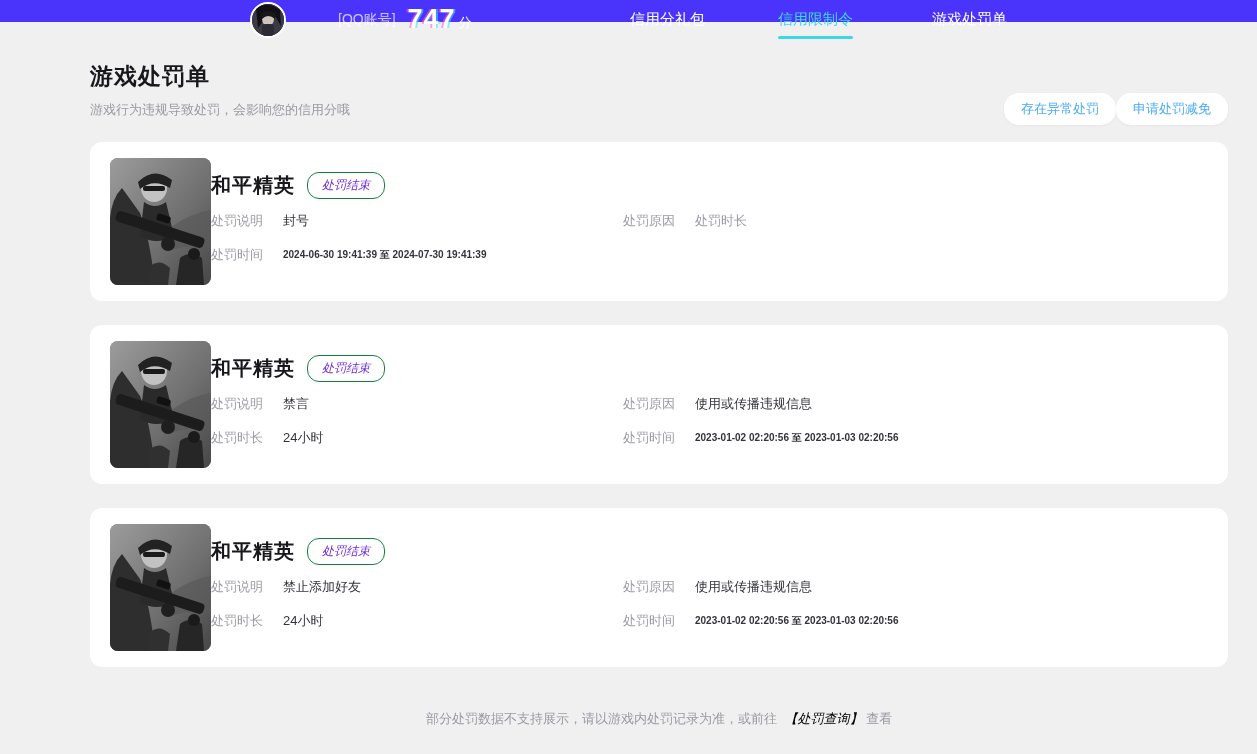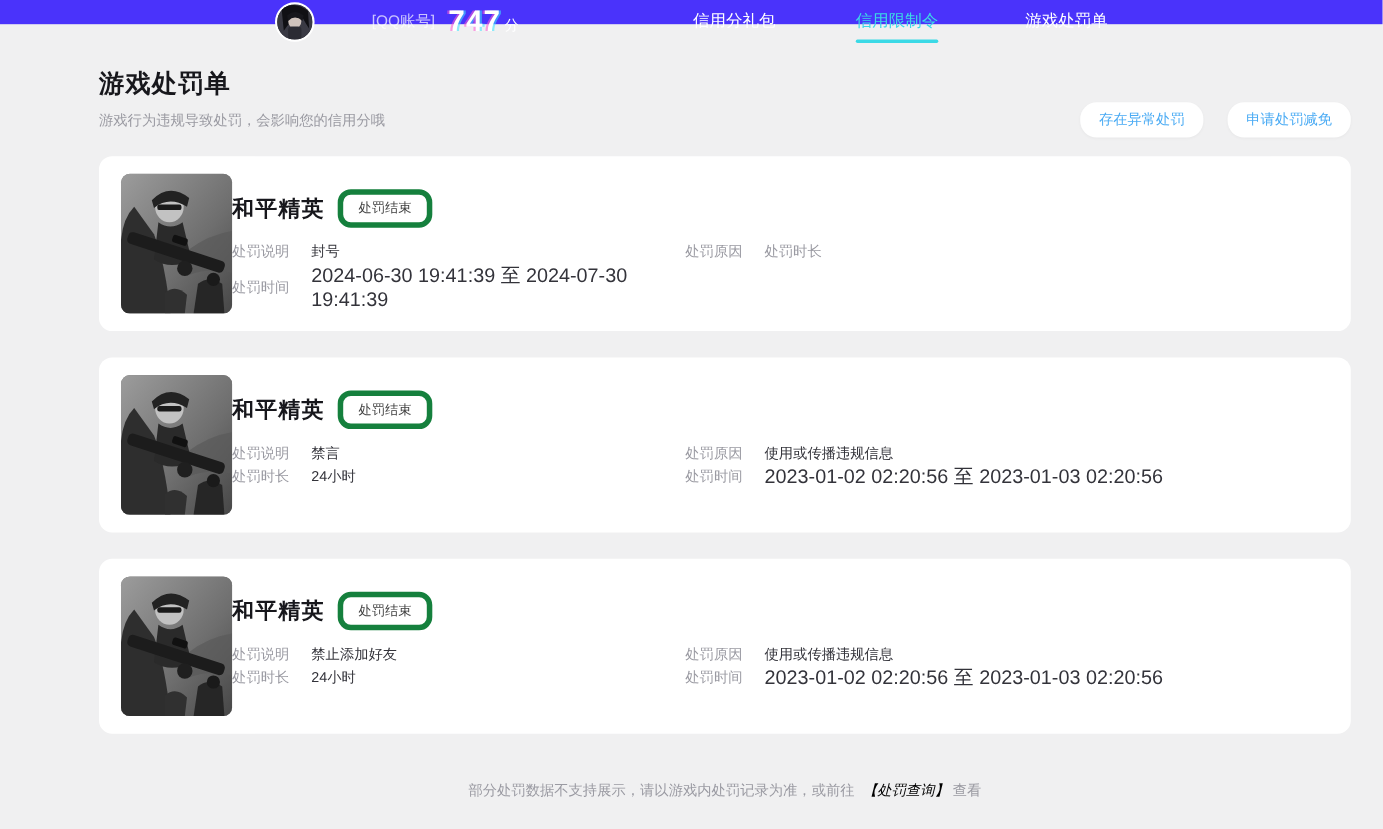--- a/index.html
+++ b/index.html
@@ -46,21 +46,21 @@
   .nav-item.active::after {
     content:""; position:absolute; left:0; right:0; bottom:0;
     height:3px; background:#3bd9e6; border-radius:2px;
   }
 
   
   .content { margin-left:90px; width:1138px; }
   .page-header { position:relative; padding-top:39px; }
   .page-title { font-size:23px; font-weight:bold; color:#17171c; letter-spacing:1px; }
   .page-subtitle { font-size:13px; color:#9a9aa2; margin-top:9px; }
-  .header-buttons { position:absolute; right:0; bottom:-6px; display:flex; gap:22px; }
+  .header-buttons { position:absolute; right:0; bottom:-6px; display:flex; }
   .pill-btn {
     background:#ffffff; color:#4aabf4; font-size:13px;
     border:none; border-radius:15px; padding:7px 17px; cursor:pointer;
     box-shadow:0 1px 3px rgba(0,0,0,.04);
     font-family:inherit; white-space:nowrap;
   }
 
   
   .card {
     background:#ffffff; border-radius:12px;
@@ -70,34 +70,36 @@
   .card + .card { margin-top:24px; }
   .game-thumb {
     width:101px; height:127px; border-radius:8px; overflow:hidden; flex:none;
     background:#7d7d7d;
   }
   .card-body { flex:1; padding-top:14px; }
   .card-title-row { display:flex; align-items:center; }
   .game-name { font-size:20px; font-weight:bold; color:#17171c; letter-spacing:1px; }
   .status-badge {
     margin-left:12px;
-    border:5px solid #15803d; color:#404040;
+    border:1px solid #15803d; color:#6d28d9;
     font-size:12px; border-radius:12px; padding:4px 14px;
     white-space:nowrap;
+    font-style:italic;
   }
   .fields {
     margin-top:13px;
     display:grid;
     grid-template-columns:72px 340px 72px auto;
+    row-gap:16px;
     font-size:13px;
     align-items:center;
   }
   .f-label { color:#9a9aa2; }
   .f-value { color:#33333a; }
-  .f-time { font-size:18px; }
+  .f-time { font-size:10px;font-weight:bold; }
 
   
   .footer {
     margin-top:43px; text-align:center;
     font-size:13px; color:#9a9aa2;
   }
   .footer-link { color:#000000; cursor:pointer; margin-left:4px;font-style:italic; }
 </style>
 </head>
 <body>

